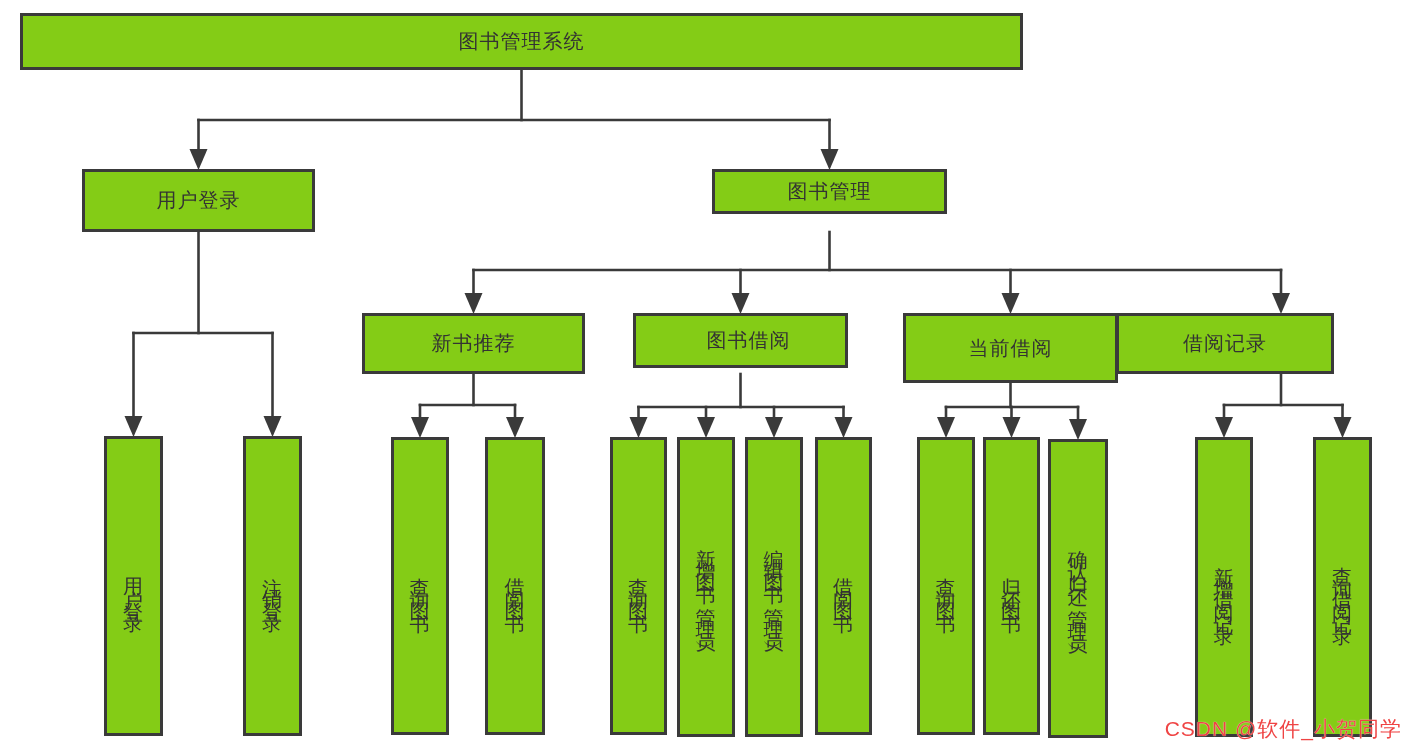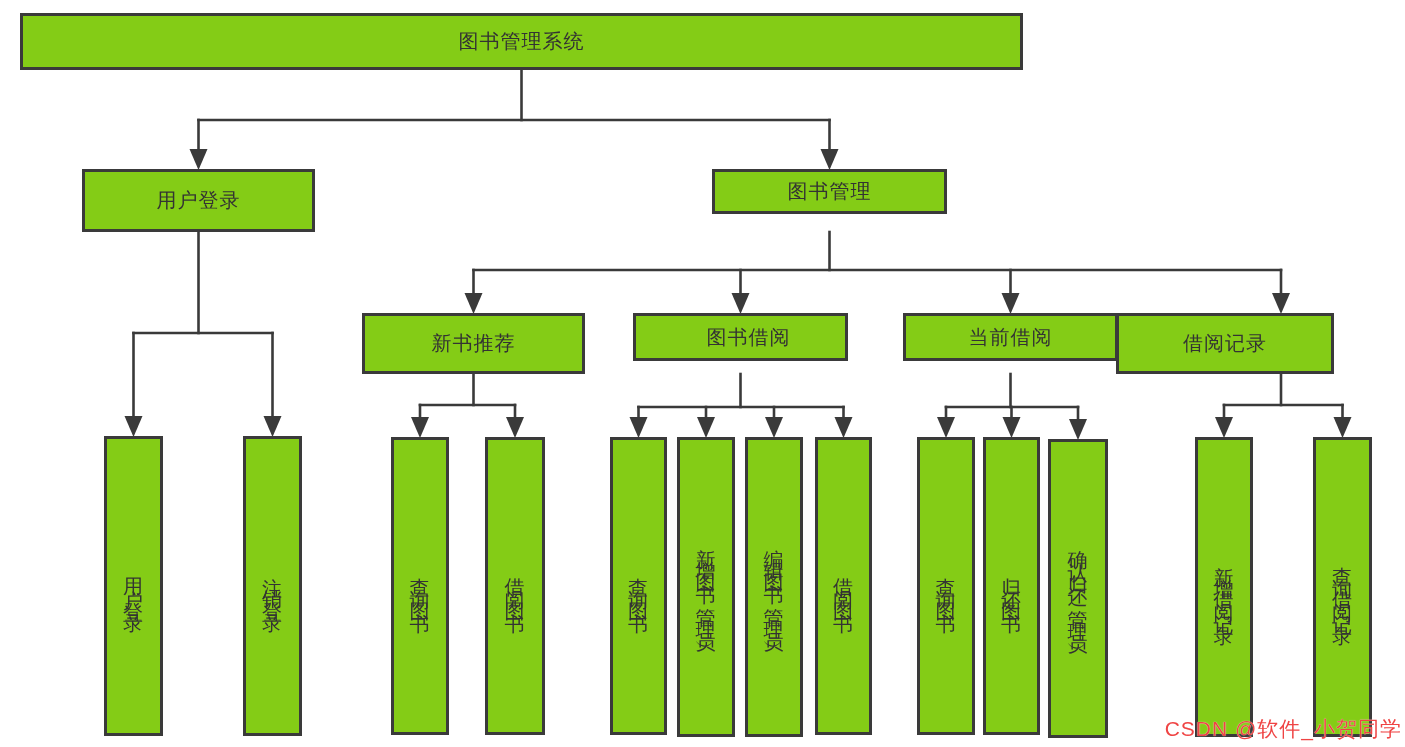--- a/index.html
+++ b/index.html
@@ -112,24 +112,24 @@
     </div>
     <div class="node" style="left: 82px; top: 169px; width: 233px; height: 63px;">
       <span class="lbl">用户登录</span>
     </div>
     <div class="node" style="left: 712px; top: 169px; width: 235px; height: 45px;">
       <span class="lbl">图书管理</span>
     </div>
     <div class="node" style="left: 362px; top: 313px; width: 223px; height: 61px;">
       <span class="lbl">新书推荐</span>
     </div>
-    <div class="node" style="left: 633px; top: 313px; width: 215px; height: 48px; padding-left: 16px;">
+    <div class="node" style="left: 633px; top: 313px; width: 215px; height: 55px; padding-left: 16px;">
       <span class="lbl">图书借阅</span>
     </div>
-    <div class="node" style="left: 903px; top: 313px; width: 215px; height: 48px;">
+    <div class="node" style="left: 903px; top: 313px; width: 215px; height: 70px;">
       <span class="lbl">当前借阅</span>
     </div>
     <div class="node" style="left: 1116px; top: 313px; width: 218px; height: 61px;">
       <span class="lbl">借阅记录</span>
     </div>
     <div class="node vertical" style="left: 104px; top: 436px; width: 59px; height: 300px;">
       <span class="lbl">用户登录</span>
     </div>
     <div class="node vertical" style="left: 243px; top: 436px; width: 59px; height: 300px;">
       <span class="lbl">注销登录</span>

